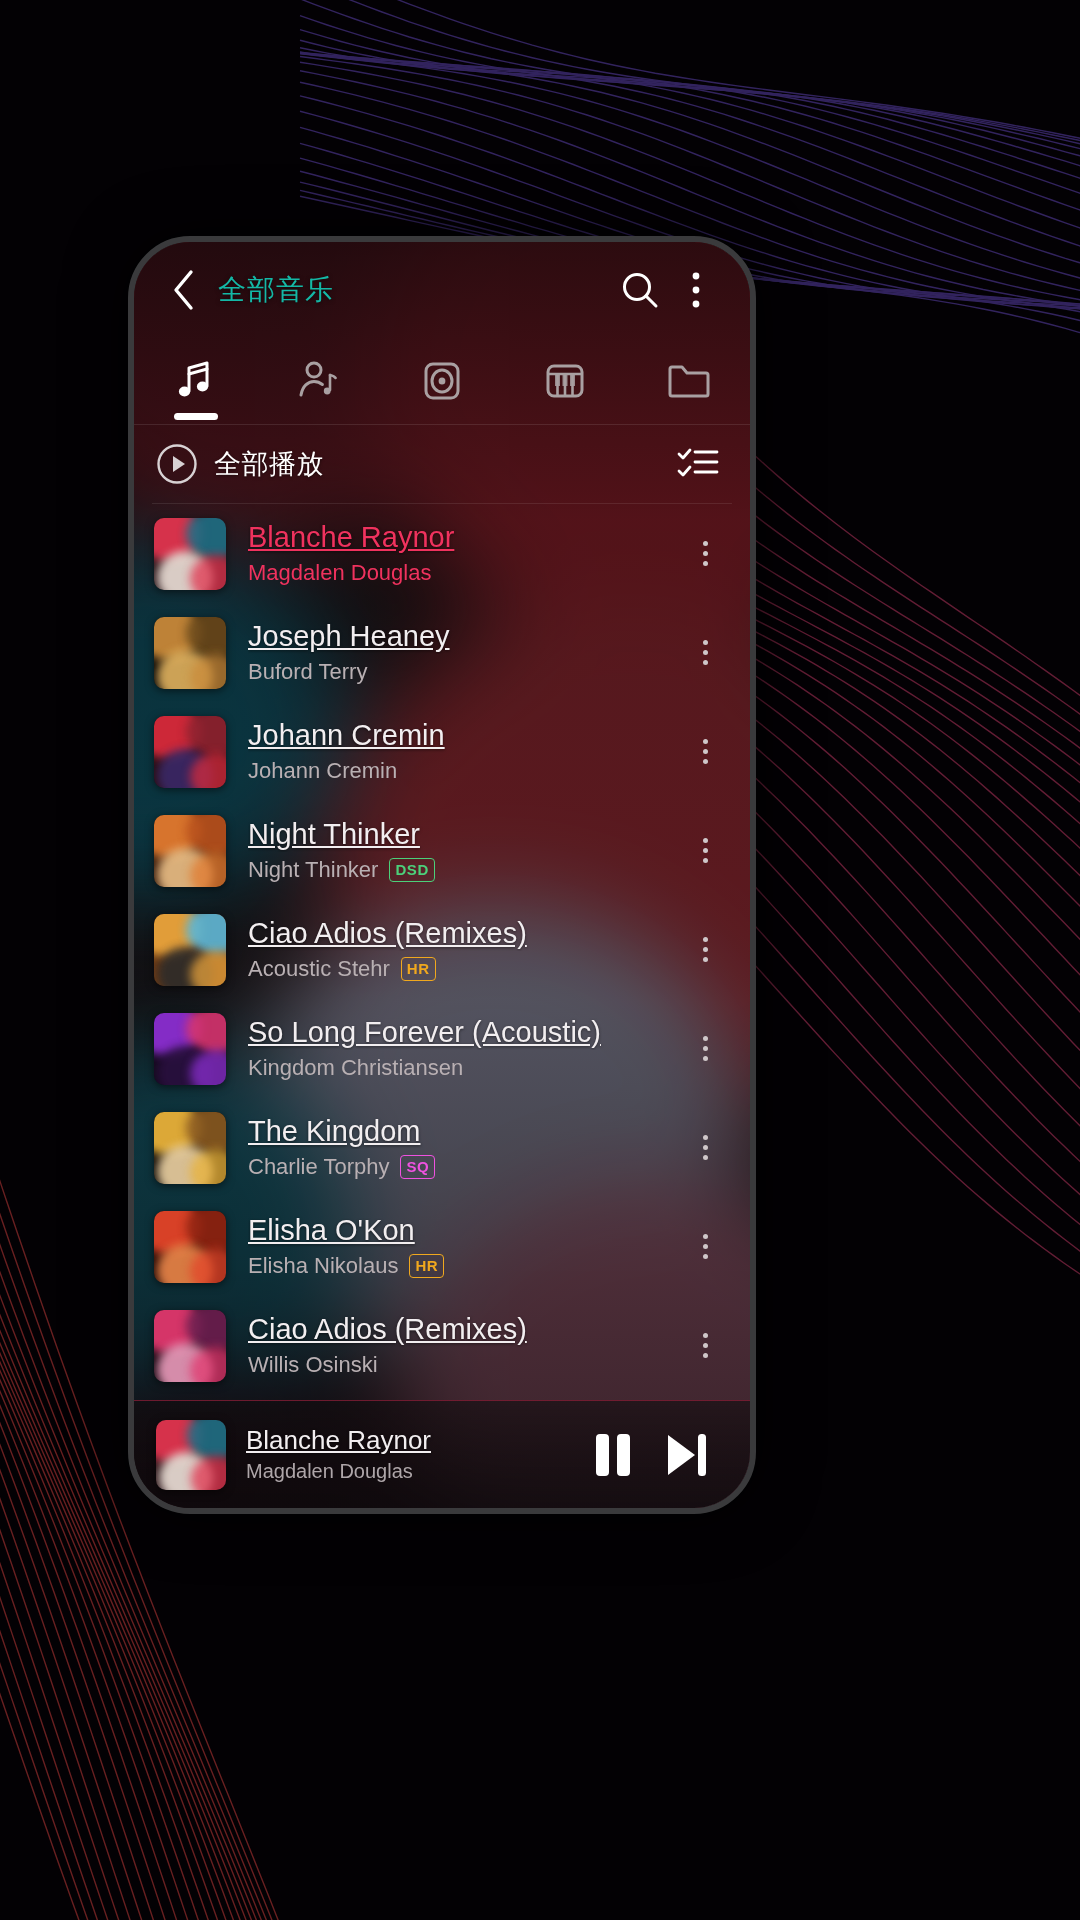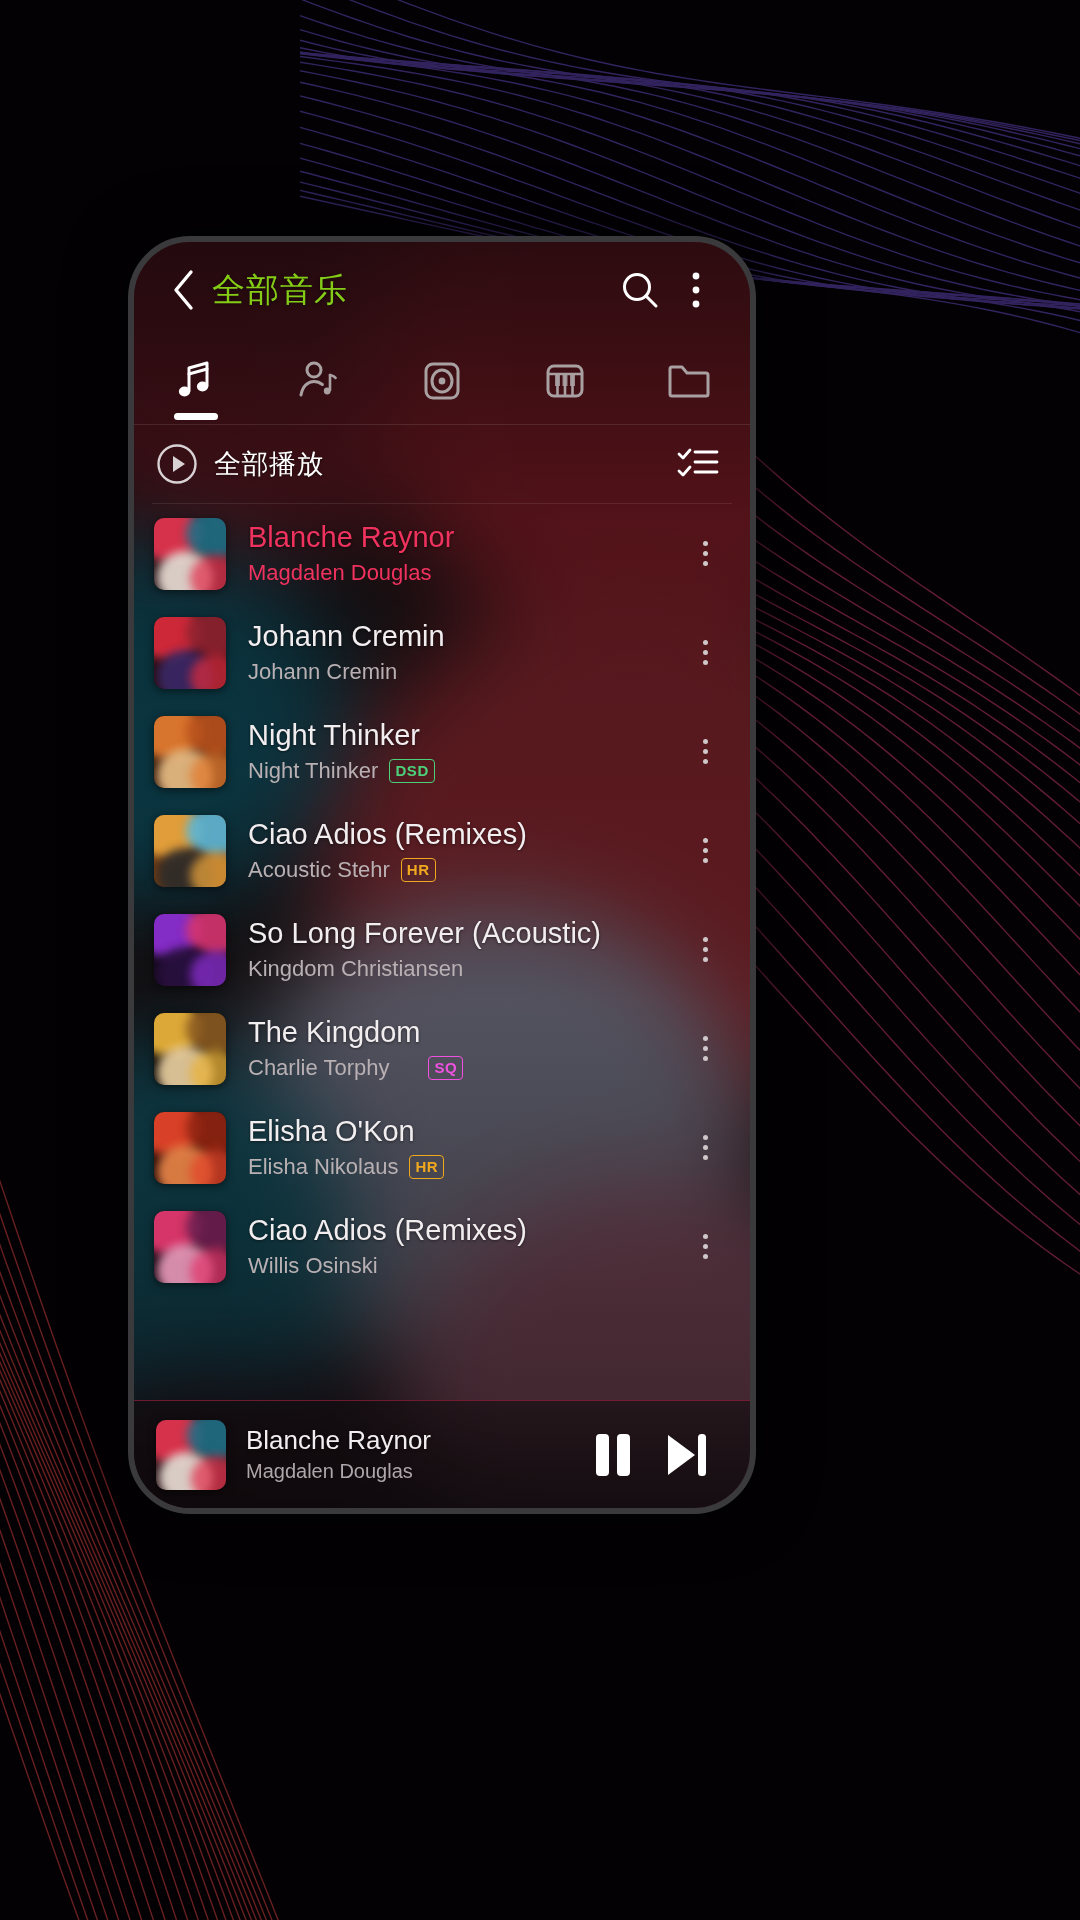--- a/index.html
+++ b/index.html
@@ -30,21 +30,21 @@
   .bg-art { position:absolute; inset:-60px; z-index:0; filter:blur(46px) saturate(1.25); opacity:.95; }
   .blob { position:absolute; border-radius:50%; }
   .scrim { position:absolute; inset:0; z-index:1;
     background:linear-gradient(180deg, rgba(10,6,8,.72) 0%, rgba(12,8,10,.42) 22%, rgba(10,7,9,.34) 60%, rgba(8,5,7,.62) 100%); }
 
   .ui { position:relative; z-index:3; height:100%; display:flex; flex-direction:column; }
 
   
   .appbar { height:96px; display:flex; align-items:center; padding:0 26px 0 22px; flex:0 0 auto; }
   .iconbtn { width:56px; height:56px; display:flex; align-items:center; justify-content:center; color:#fff; }
-  .title { color:#84cc16; font-size:33px; letter-spacing:1px; flex:1;
+  .title { color:#14b8a6; font-size:28px; letter-spacing:1px; margin-left:6px; flex:1;
            text-shadow:0 1px 4px rgba(0,0,0,.6); }
 
   
   .tabs { height:86px; display:flex; align-items:center; flex:0 0 auto; }
   .tab { flex:1; height:100%; display:flex; flex-direction:column; align-items:center; justify-content:center;
          position:relative; color:#a9a0a2; }
   .tab.active { color:#fff; }
   .tab .ind { position:absolute; bottom:4px; width:44px; height:7px; border-radius:4px; background:#fff; display:none; }
   .tab.active .ind { display:block; }
   .tabs-sep { height:1px; background:rgba(255,255,255,.10); flex:0 0 auto; }
@@ -56,21 +56,21 @@
   .hairline { height:1px; background:rgba(255,255,255,.09); margin:0 18px; flex:0 0 auto; }
 
   
   .list { flex:1 1 auto; overflow:hidden; }
   .row { height:99px; display:flex; align-items:center; padding:0 18px 0 20px; }
   .art { width:72px; height:72px; border-radius:10px; flex:0 0 auto; overflow:hidden; position:relative;
          box-shadow:0 2px 8px rgba(0,0,0,.55); }
   .art i { position:absolute; border-radius:50%; filter:blur(5px); display:block; }
   .meta { flex:1 1 auto; min-width:0; margin-left:22px; }
   .t1 { color:#f2eef0; font-size:29px; white-space:nowrap; overflow:hidden; text-overflow:ellipsis;
-        text-shadow:0 1px 3px rgba(0,0,0,.5); line-height:1.15; }
+        text-shadow:0 1px 3px rgba(0,0,0,.5); line-height:1.15;text-decoration:underline; }
   .t2 { color:#b9b0b3; font-size:22px; margin-top:5px; display:flex; align-items:center; gap:11px;
         white-space:nowrap; overflow:hidden; }
   .row.playing .t1, .row.playing .t2 { color:#f0325e; }
   .badge { font-size:15px; line-height:1; padding:3px 5px 4px; border:1.6px solid; border-radius:4px;
            letter-spacing:.6px; font-weight:700; flex:0 0 auto; }
   .more { width:54px; height:70px; display:flex; flex-direction:column; align-items:center; justify-content:center; gap:5px; flex:0 0 auto; }
   .more b { width:5px; height:5px; border-radius:50%; background:#cfc7c9; display:block; }
 
   
   .mini { flex:0 0 auto; height:108px; display:flex; align-items:center; padding:0 26px 0 22px;
@@ -291,20 +291,39 @@
                   <span>Magdalen Douglas</span>
                 </div>
               </div>
               <div class="more">
                 <b></b>
                 <b></b>
                 <b></b>
               </div>
             </div>
             <div class="row">
+              <div class="art" style="background: rgb(11, 8, 6);">
+                <i style="left:-26%;top:-18%;width:92%;height:78%;background:#c98a3a;opacity:.95"></i>
+                <i style="left:44%;top:-12%;width:82%;height:70%;background:#6b4a1c;opacity:.9"></i>
+                <i style="left:4%;top:46%;width:78%;height:74%;background:#e8b862;opacity:.88"></i>
+                <i style="left:50%;top:52%;width:72%;height:66%;background:#c98a3a;opacity:.75"></i>
+              </div>
+              <div class="meta">
+                <div class="t1">Joseph Heaney</div>
+                <div class="t2">
+                  <span>Buford Terry</span>
+                </div>
+              </div>
+              <div class="more">
+                <b></b>
+                <b></b>
+                <b></b>
+              </div>
+            </div>
+            <div class="row">
               <div class="art" style="background: rgb(42, 13, 18);">
                 <i style="left:-26%;top:-18%;width:92%;height:78%;background:#d62b3c;opacity:.95"></i>
                 <i style="left:44%;top:-12%;width:82%;height:70%;background:#8e2330;opacity:.9"></i>
                 <i style="left:4%;top:46%;width:78%;height:74%;background:#3b2a6a;opacity:.88"></i>
                 <i style="left:50%;top:52%;width:72%;height:66%;background:#d62b3c;opacity:.75"></i>
               </div>
               <div class="meta">
                 <div class="t1">Johann Cremin</div>
                 <div class="t2">
                   <span>Johann Cremin</span>
@@ -379,21 +398,21 @@
               <div class="art" style="background: rgb(18, 11, 6);">
                 <i style="left:-26%;top:-18%;width:92%;height:78%;background:#e8b23a;opacity:.95"></i>
                 <i style="left:44%;top:-12%;width:82%;height:70%;background:#8a5a22;opacity:.9"></i>
                 <i style="left:4%;top:46%;width:78%;height:74%;background:#f3d8a8;opacity:.88"></i>
                 <i style="left:50%;top:52%;width:72%;height:66%;background:#e8b23a;opacity:.75"></i>
               </div>
               <div class="meta">
                 <div class="t1">The Kingdom</div>
                 <div class="t2">
                   <span>Charlie Torphy</span>
-                  <span class="badge" style="color: rgb(239, 82, 224); border-color: rgb(239, 82, 224); margin-left: 28px;">SQ</span>
+                  <span class="badge" style="color: rgb(239, 82, 224); border-color: rgb(239, 82, 224);">SQ</span>
                 </div>
               </div>
               <div class="more">
                 <b></b>
                 <b></b>
                 <b></b>
               </div>
             </div>
             <div class="row">
               <div class="art" style="background: rgb(42, 11, 6);">

